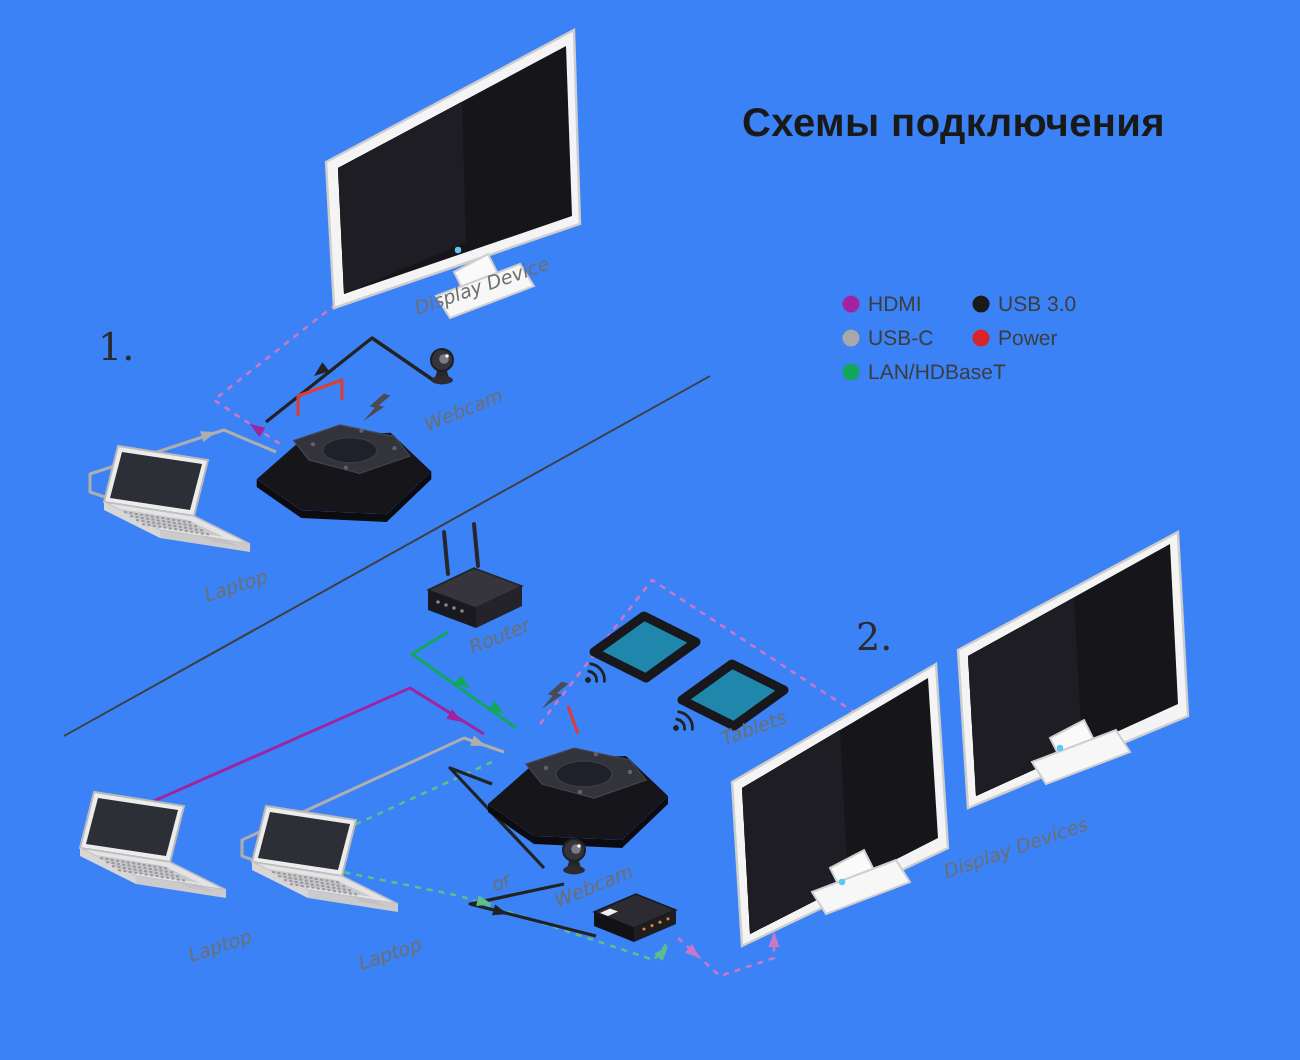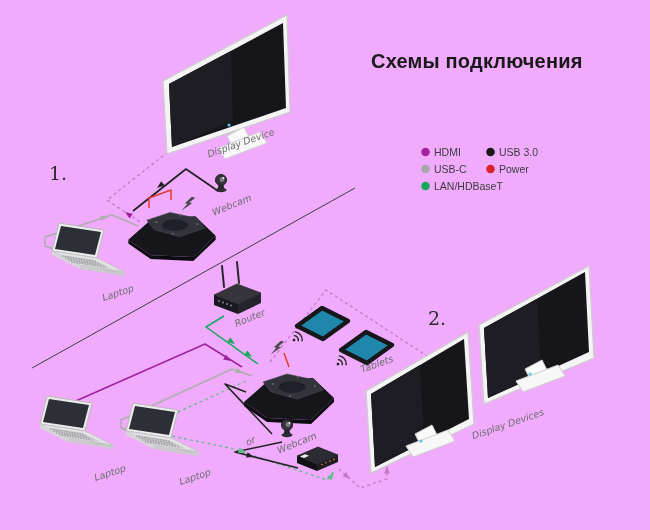--- a/index.html
+++ b/index.html
@@ -1,16 +1,16 @@
 <!DOCTYPE html>
 <html><head>
 <meta charset="utf-8">
 <style>
   html,body{margin:0;padding:0;background:#ffffff;}
-  .stage{position:relative;width:650px;height:530px;background:#f0abfc;overflow:hidden;
+  .stage{position:relative;width:650px;height:530px;background:#3b82f6;overflow:hidden;
          font-family:"Liberation Sans","DejaVu Sans",sans-serif;}
   svg{display:block;}
   text{user-select:none;}
   .dev-label{font-family:"DejaVu Sans","Liberation Sans",sans-serif;
              font-style:italic;font-size:9.5px;fill:#6e6e6e;}
   .num-label{font-family:"DejaVu Serif","Liberation Serif",serif;font-size:19px;fill:#2b2b2b;}
   .title-text{font-family:"Liberation Sans","DejaVu Sans",sans-serif;font-weight:700;
               font-size:20px;fill:#191919;letter-spacing:.2px;}
   .legend-text{font-family:"Liberation Sans","DejaVu Sans",sans-serif;font-size:10.5px;fill:#3d3d3d;}
 </style>

